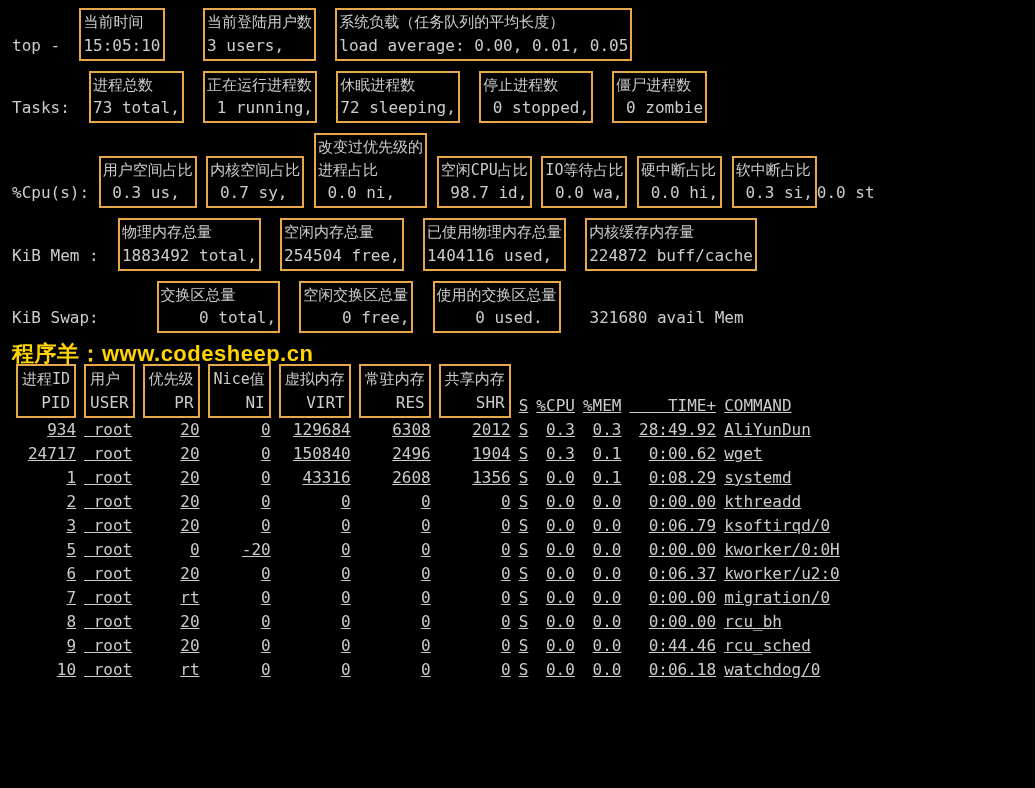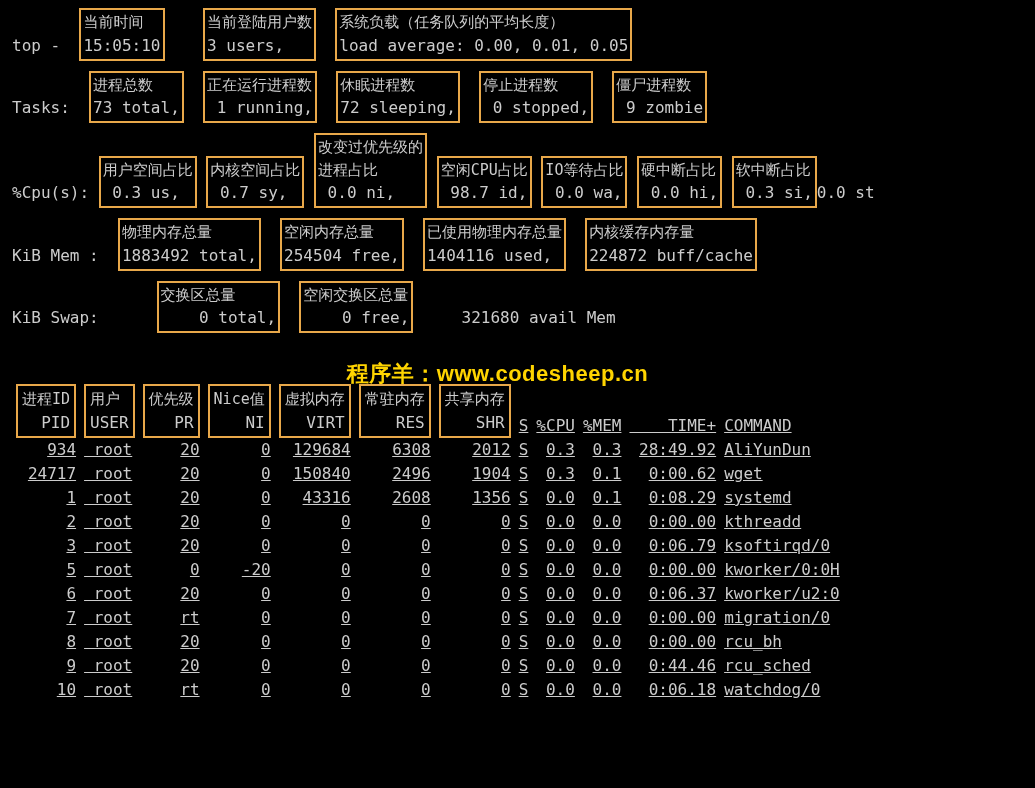--- a/index.html
+++ b/index.html
@@ -96,21 +96,21 @@
     <span class="value">72 sleeping,</span>
   </span>
   <span class="spacer">  </span>
   <span class="box">
     <span class="label">停止进程数</span>
     <span class="value"> 0 stopped,</span>
   </span>
   <span class="spacer">  </span>
   <span class="box">
     <span class="label">僵尸进程数</span>
-    <span class="value"> 9 zombie</span>
+    <span class="value"> 0 zombie</span>
   </span>
 </div>
 
 <div class="gap"></div>
 
 <div class="row">
   <span class="prefix">%Cpu(s):</span>
   <span class="spacer"> </span>
   <span class="box">
     <span class="label">用户空间占比</span>
@@ -184,25 +184,29 @@
   <span class="box">
     <span class="label">交换区总量</span>
     <span class="value">    0 total,</span>
   </span>
   <span class="spacer">  </span>
   <span class="box">
     <span class="label">空闲交换区总量</span>
     <span class="value">    0 free,</span>
   </span>
   <span class="spacer">  </span>
+  <span class="box">
+    <span class="label">使用的交换区总量</span>
+    <span class="value">    0 used.</span>
+  </span>
   <span class="spacer">   </span>
   <span class="spacer">321680 avail Mem</span>
 </div>
 
-<div style="text-align:center; padding-right:40px; margin-top:24px; margin-bottom:-12px;">
+<div style="text-align:left; padding-right:40px; margin-top:4px; margin-bottom:-12px;">
   <span class="watermark">程序羊：www.codesheep.cn</span>
 </div>
 
 <table class="proc">
   <thead>
     <tr>
       <th><span class="hdr-box"><span class="col-label">进程ID</span><br><span> PID</span></span></th>
       <th class="left"><span class="hdr-box"><span class="col-label">用户</span><br><span>USER</span></span></th>
       <th><span class="hdr-box"><span class="col-label">优先级</span><br><span>PR</span></span></th>
       <th><span class="hdr-box"><span class="col-label">Nice值</span><br><span>NI</span></span></th>

